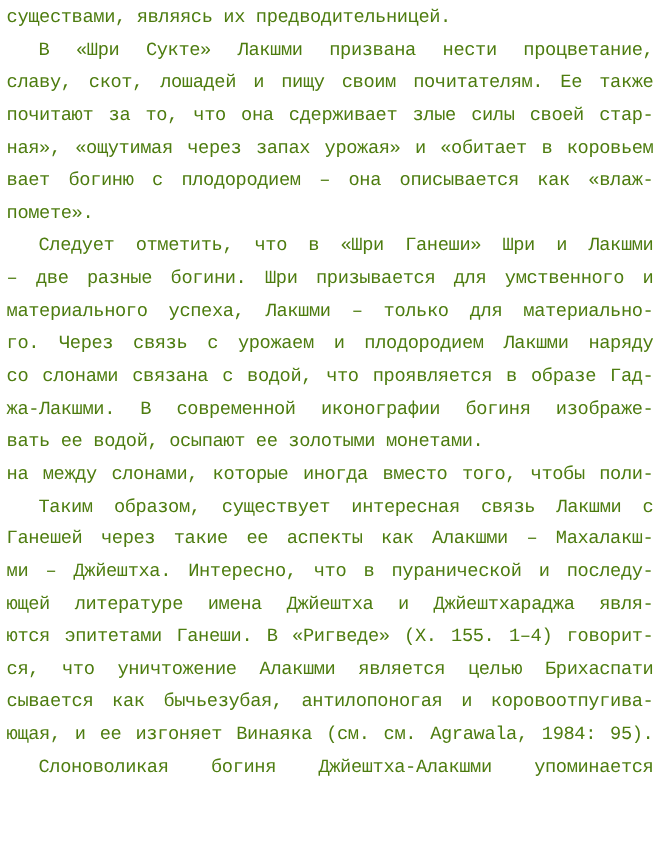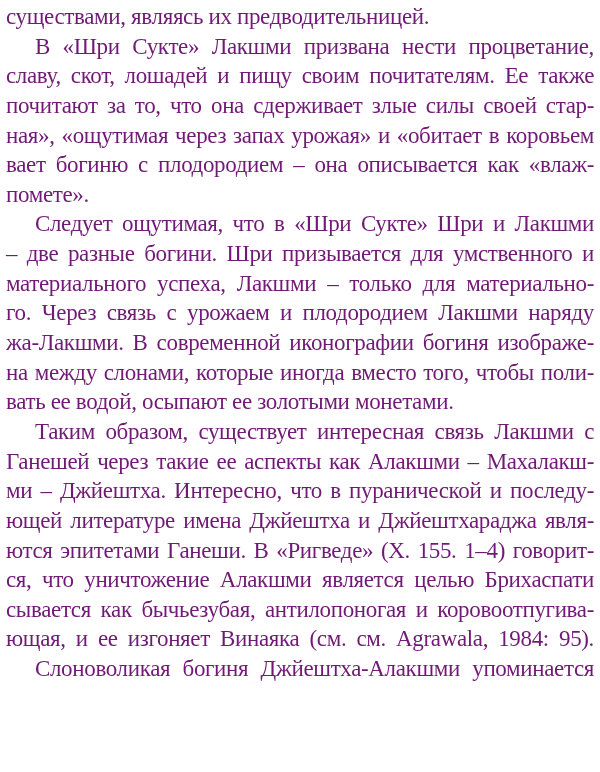--- a/index.html
+++ b/index.html
@@ -1,47 +1,48 @@
 <!DOCTYPE html>
 <html><head>
 <meta charset="utf-8">
 <style>
   html, body { margin: 0; padding: 0; background: #ffffff; }
   body { width: 600px; height: 772px; overflow: hidden; position: relative; }
   .page {
     position: absolute; left: 6px; top: 2px; width: 588px;
-    font-family: Liberation Serif, serif;
-    font-size: 23px; line-height: 29.65px; color: #701a75;
+    font-family: Liberation Mono, monospace;
+    font-size: 17px; line-height: 29.65px; color: #4d7c0f;
     letter-spacing: -0.35px;
   }
   .line { display: block; white-space: nowrap; text-align: justify; text-align-last: justify; height: 29.65px; }
   .line.last { text-align-last: left; }
   .line.indent { padding-left: 29px; }
   i { font-style: italic; }
 </style>
 </head>
 <body>
 
 <div class="page">
   <span class="line last">существами, являясь их предводительницей.</span>
 
   <span class="line indent">В «Шри Сукте» Лакшми призвана нести процветание,</span>
   <span class="line">славу, скот, лошадей и пищу своим почитателям. Ее также</span>
   <span class="line">почитают за то, что она сдерживает злые силы своей стар-</span>
   <span class="line">ная», «ощутимая через запах урожая» и «обитает в коровьем</span>
   <span class="line">вает богиню с плодородием – она описывается как «влаж-</span>
   <span class="line last">помете».</span>
 
-  <span class="line indent">Следует ощутимая, что в «Шри Сукте» Шри и Лакшми</span>
+  <span class="line indent">Следует отметить, что в «Шри Ганеши» Шри и Лакшми</span>
   <span class="line">– две разные богини. Шри призывается для умственного и</span>
   <span class="line">материального успеха, Лакшми – только для материально-</span>
   <span class="line">го. Через связь с урожаем и плодородием Лакшми наряду</span>
+  <span class="line">со слонами связана с водой, что проявляется в образе Гад-</span>
   <span class="line">жа-Лакшми. В современной иконографии богиня изображе-</span>
+  <span class="line last">вать ее водой, осыпают ее золотыми монетами.</span>
   <span class="line">на между слонами, которые иногда вместо того, чтобы поли-</span>
-  <span class="line last">вать ее водой, осыпают ее золотыми монетами.</span>
 
   <span class="line indent">Таким образом, существует интересная связь Лакшми с</span>
   <span class="line">Ганешей через такие ее аспекты как Алакшми – Махалакш-</span>
   <span class="line">ми – Джйештха. Интересно, что в пуранической и последу-</span>
   <span class="line">ющей литературе имена Джйештха и Джйештхараджа явля-</span>
   <span class="line">ются эпитетами Ганеши. В «Ригведе» (X. 155. 1–4) говорит-</span>
   <span class="line">ся, что уничтожение Алакшми является целью Брихаспати</span>
   <span class="line">сывается как бычьезубая, антилопоногая и коровоотпугива-</span>
   <span class="line">ющая, и ее изгоняет Винаяка (см. см. Agrawala, 1984: 95).</span>
 

